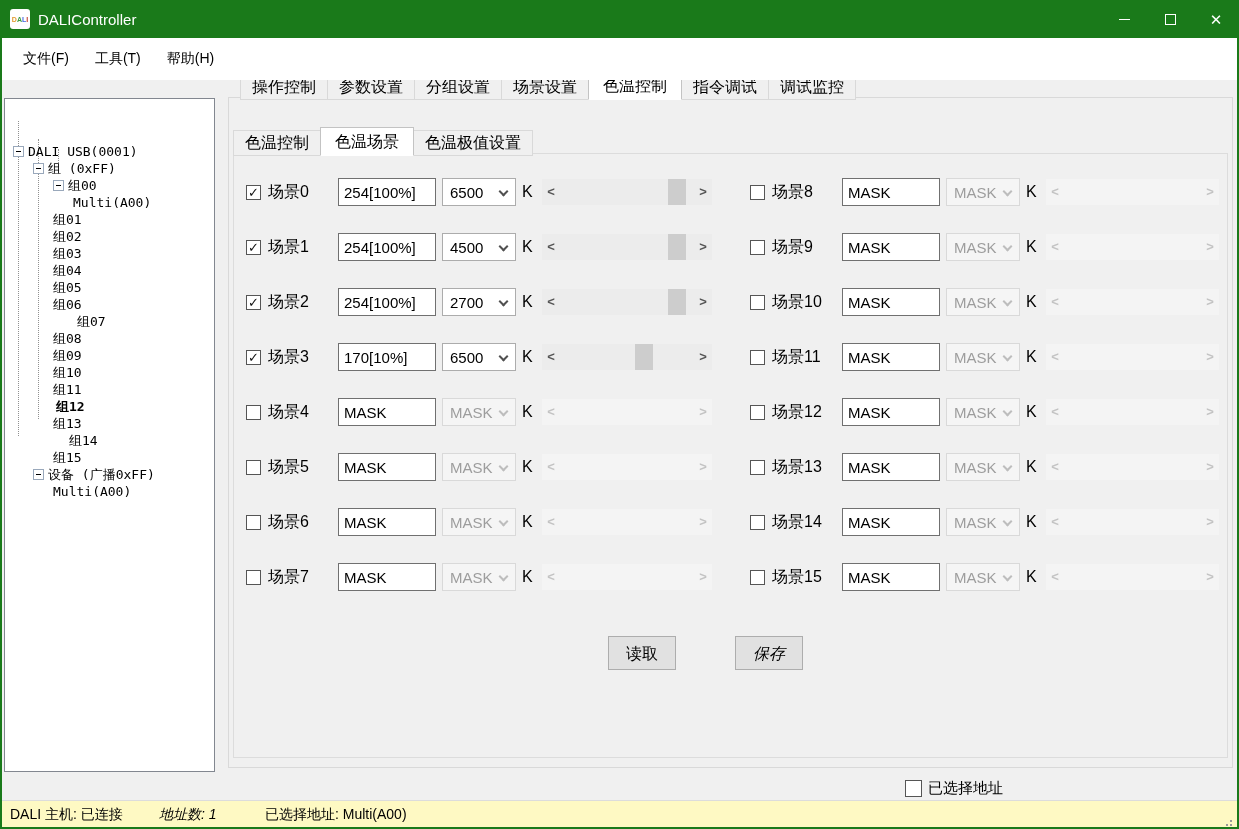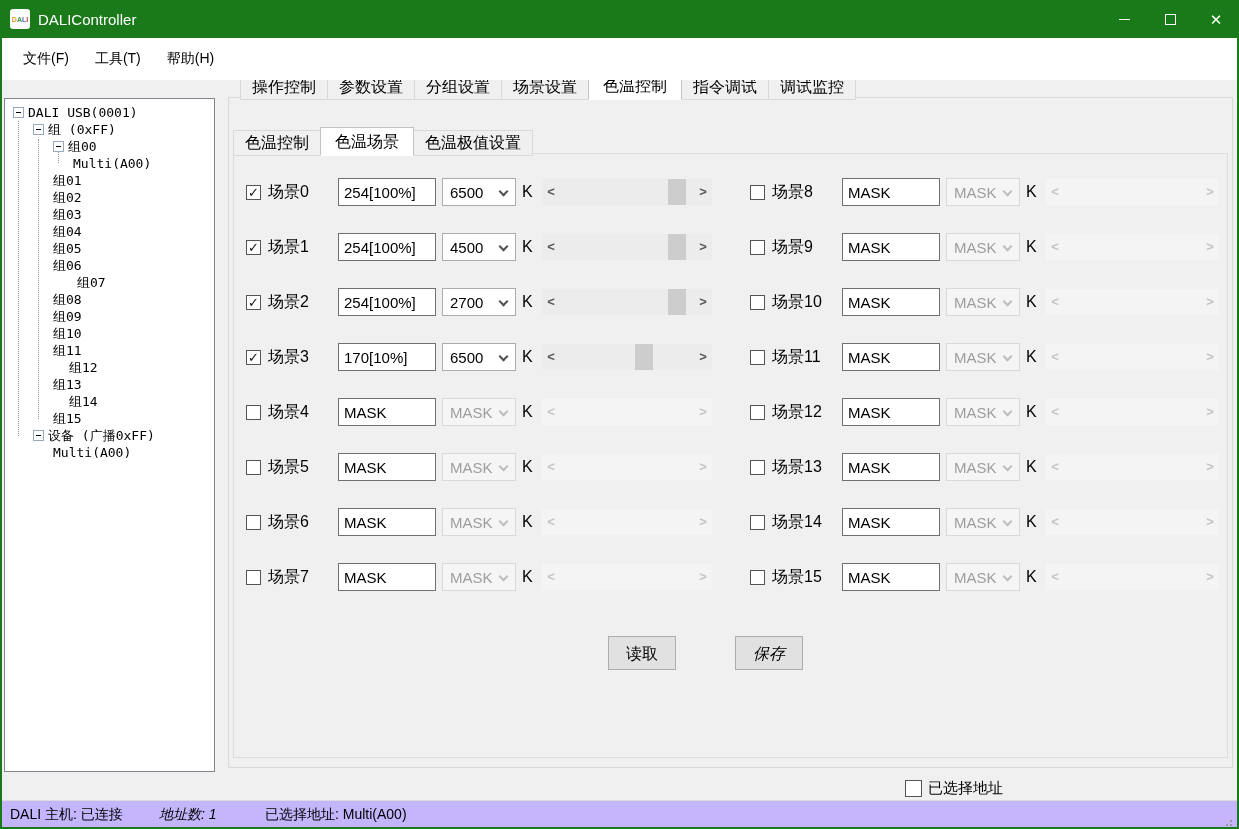--- a/index.html
+++ b/index.html
@@ -63,21 +63,21 @@
 
   
   .btn { position:absolute; width:68px; height:34px; background:#e1e1e1; border:1px solid #adadad; font-size:16px; text-align:center; line-height:31px; z-index:5; }
   .btn-read { left:608px; top:636px; }
   .btn-save { left:735px; top:636px;font-style:italic; }
 
   
   .linear-dim { position:absolute; left:905px; top:779px; display:flex; align-items:center; z-index:5; }
   .linear-dim .checkbox { width:17px; height:17px; }
   .linear-dim .lbl { margin-left:6px; font-size:15px; }
-  .statusbar { position:absolute; left:2px; right:2px; bottom:2px; height:27px; background:#c4b5fd; border-top:1px solid #dcdcdc; z-index:6;margin-top:36px; }
+  .statusbar { position:absolute; left:2px; right:2px; bottom:2px; height:27px; background:#fef9c3; border-top:1px solid #dcdcdc; z-index:6;margin-top:36px; }
   .status-item { position:absolute; top:0; height:27px; line-height:27px; font-size:14px; }
   .st-0 { left:8px; } .st-1 { left:157px;font-style:italic; } .st-2 { left:263px; }
   .grip { position:absolute; right:5px; bottom:5px; width:2px; height:2px; background:#9a9a9a;
           box-shadow:0 0 0 #9a9a9a, -8px 8px 0 #9a9a9a, -4px 8px 0 #9a9a9a, 0 8px 0 #9a9a9a, -4px 4px 0 #9a9a9a, 0 4px 0 #9a9a9a; }
 </style>
 </head>
 <body>
 
 <div class="frame"></div>
 
@@ -106,21 +106,21 @@
     <div class="menu-item">文件(F)</div>
     <div class="menu-item">工具(T)</div>
     <div class="menu-item">帮助(H)</div>
   </div>
 
 <div class="tree-panel">
   <div class="tree-inner" id="tree">
       <div class="guide" style="left: 13px; top: 22px; height: 315px;"></div>
       <div class="guide" style="left: 33px; top: 40px; height: 280px;"></div>
       <div class="guide" style="left: 53px; top: 50px; height: 14px;"></div>
-      <div class="tree-row" style="padding-left: 8px;">
+      <div class="tree-row" style="padding-left: 8px; margin-top: 39px;">
         <span class="expander">
           <i></i>
         </span>
         <span class="tree-label">DALI USB(0001)</span>
       </div>
       <div class="tree-row" style="padding-left: 28px;">
         <span class="expander">
           <i></i>
         </span>
         <span class="tree-label">组 (0xFF)</span>
@@ -160,21 +160,21 @@
       </div>
       <div class="tree-row" style="padding-left: 48px;">
         <span class="tree-label">组09</span>
       </div>
       <div class="tree-row" style="padding-left: 48px;">
         <span class="tree-label">组10</span>
       </div>
       <div class="tree-row" style="padding-left: 48px;">
         <span class="tree-label">组11</span>
       </div>
-      <div class="tree-row" style="padding-left: 64px;">
+      <div class="tree-row" style="padding-left: 51px; font-weight: bold;">
         <span class="tree-label">组12</span>
       </div>
       <div class="tree-row" style="padding-left: 48px;">
         <span class="tree-label">组13</span>
       </div>
       <div class="tree-row" style="padding-left: 64px;">
         <span class="tree-label">组14</span>
       </div>
       <div class="tree-row" style="padding-left: 48px;">
         <span class="tree-label">组15</span>

